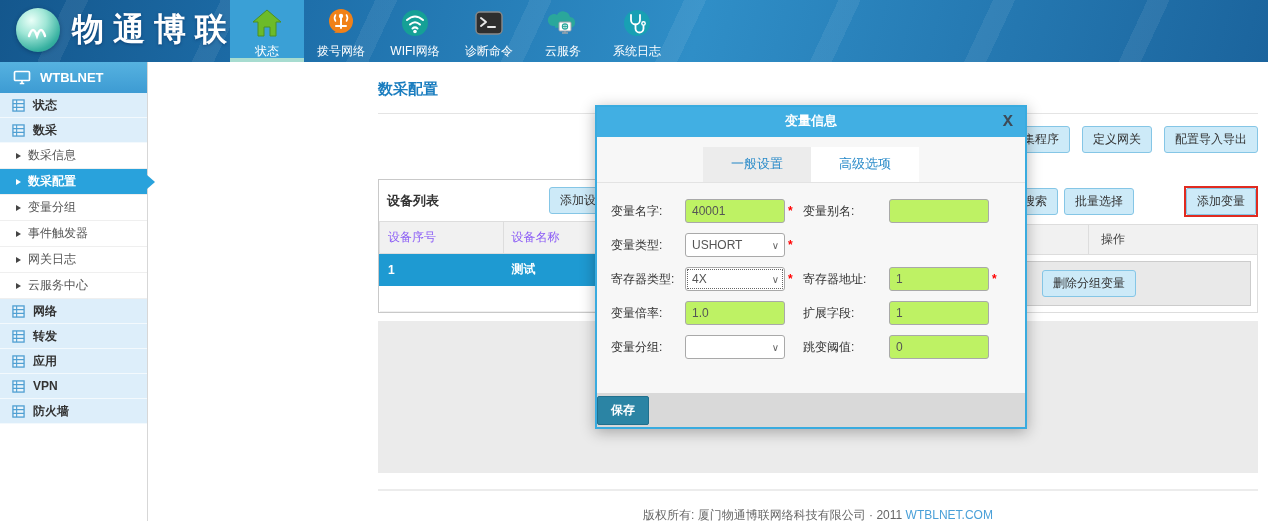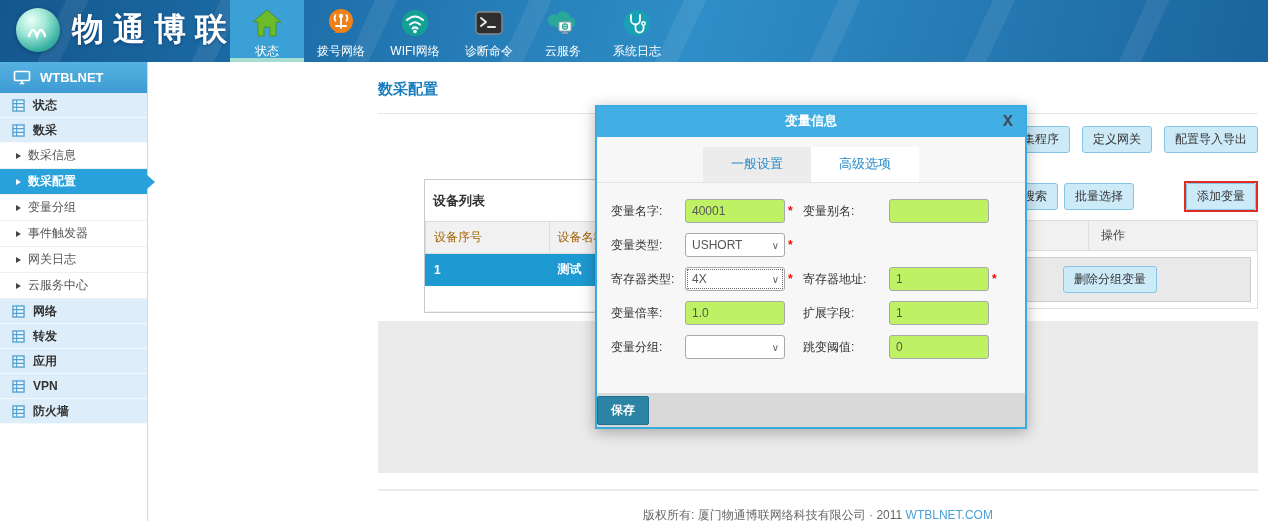--- a/index.html
+++ b/index.html
@@ -38,27 +38,27 @@
   .side-sub.active::after { content:""; position:absolute; right:-8px; top:50%; margin-top:-7px;
     border-left:8px solid #29a2dc; border-top:7px solid transparent; border-bottom:7px solid transparent; }
 
   
   .main { position:absolute; left:378px; top:62px; width:880px; }
   .page-title { margin-top:18px; color:#1a7dbf; font-size:15px; font-weight:bold; }
   .hr1 { margin-top:14px; border-top:1px solid #e4e4e4; }
   .toolbar { margin-top:12px; display:flex; justify-content:flex-end; gap:12px; }
   .btn-light { background:#cdeaf8; border:1px solid #85c6e6; border-radius:3px; font-size:12px;
     color:#333; padding:4px 10px; cursor:pointer; font-family:inherit; white-space:nowrap; }
-  .content-row { margin-top:26px; display:flex; gap:1px; align-items:center;margin-left:46px; }
+  .content-row { margin-top:26px; display:flex; gap:26px; align-items:flex-end; }
 
   .device-panel { width:250px; border:1px solid #c9c9c9; background:#fff; }
   .dp-header { display:flex; justify-content:space-between; align-items:center; padding:7px 8px; }
   .dp-title { font-size:13px; font-weight:bold; color:#333; }
   .dp-table { width:100%; border-collapse:collapse; font-size:12px; }
-  .dp-table th { background:#f1f1f1; border:1px solid #ddd; font-weight:normal; color:#a16207;
+  .dp-table th { background:#f1f1f1; border:1px solid #ddd; font-weight:normal; color:#8b5cf6;
     text-align:left; padding:7px 8px; }
   .dp-table td { padding:7px 8px; }
   .row-selected td { background:#1e9ad2; color:#fff; font-weight:bold; border:1px solid #1e9ad2; }
   .row-empty td { height:26px; border-bottom:1px solid #f0f0f0; }
 
   .vars-col { flex:1; }
   .vars-toolbar { display:flex; justify-content:flex-end; align-items:center; gap:6px; height:26px; }
   .red-box { border:2px solid #e02b20; margin-left:44px; }
   .red-box .btn-light { border-radius:2px; display:block; }
   .vars-table { margin-top:10px; border:1px solid #ddd; background:#fff; }

